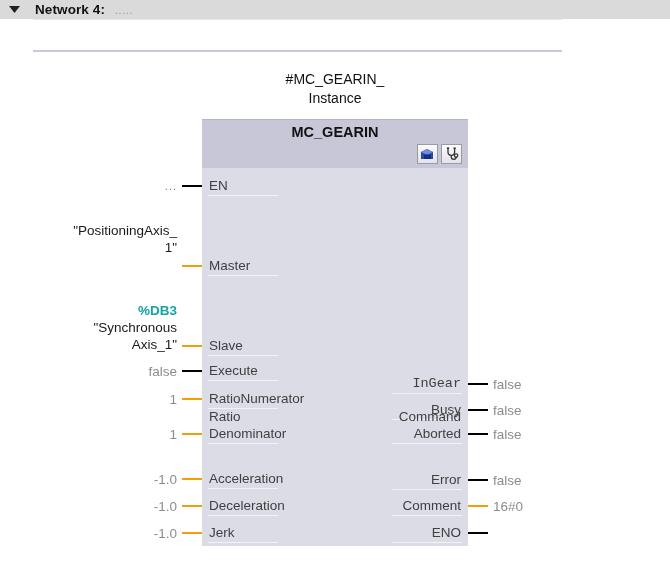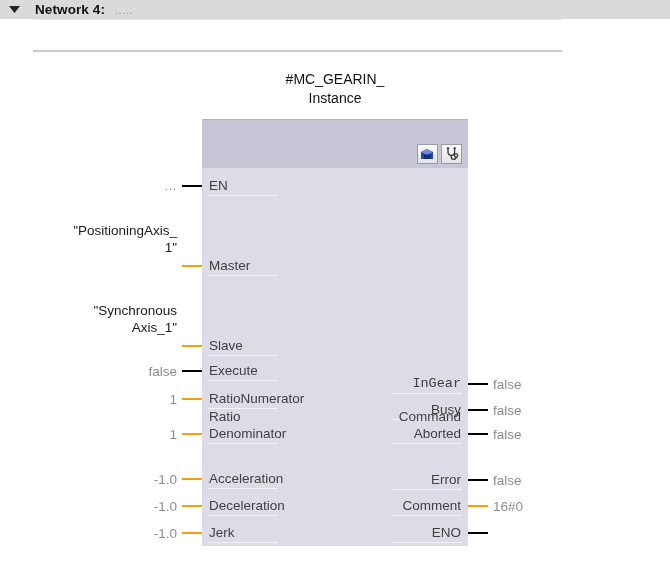--- a/index.html
+++ b/index.html
@@ -224,38 +224,39 @@
 <div class="instance-label">#MC_GEARIN_
 Instance</div>
 
 <div id="left-layer">
     <div class="stub black" style="left: 182px; top: 185px; width: 20px;"></div>
     <div class="operand ellipsis" style="right: 493px; width: 170px; top: 178px;">...</div>
     <div class="stub orange" style="left: 182px; top: 265px; width: 20px;"></div>
     <div class="operand dark" style="right: 493px; width: 170px; top: 222px;"><div>"PositioningAxis_
 1"</div></div>
     <div class="stub orange" style="left: 182px; top: 345px; width: 20px;"></div>
-    <div class="operand dark" style="right: 493px; width: 170px; top: 302px;"><div>"Synchronous
+    <div class="operand dark" style="right: 493px; width: 170px; top: 302px;"><div class="db">%DB3</div><div>"Synchronous
 Axis_1"</div></div>
     <div class="stub black" style="left: 182px; top: 370px; width: 20px;"></div>
     <div class="operand gray" style="right: 493px; width: 170px; top: 363px;">false</div>
     <div class="stub orange" style="left: 182px; top: 398px; width: 20px;"></div>
     <div class="operand gray" style="right: 493px; width: 170px; top: 391px;">1</div>
     <div class="stub orange" style="left: 182px; top: 433px; width: 20px;"></div>
     <div class="operand gray" style="right: 493px; width: 170px; top: 426px;">1</div>
     <div class="stub orange" style="left: 182px; top: 478px; width: 20px;"></div>
     <div class="operand gray" style="right: 493px; width: 170px; top: 471px;">-1.0</div>
     <div class="stub orange" style="left: 182px; top: 505px; width: 20px;"></div>
     <div class="operand gray" style="right: 493px; width: 170px; top: 498px;">-1.0</div>
     <div class="stub orange" style="left: 182px; top: 532px; width: 20px;"></div>
     <div class="operand gray" style="right: 493px; width: 170px; top: 525px;">-1.0</div>
   </div>
 
 <div class="fb-block">
   <div class="fb-header">
+    <div class="fb-title">MC_GEARIN</div>
     <div class="fb-icons">
       <div class="fb-icon-btn">
         <svg width="15" height="13" viewBox="0 0 15 13" aria-hidden="true">
           <path d="M1 4 L7 1 L13 4 L13 11 L1 11 Z" fill="#2c49a8"></path>
           <path d="M1 4 L7 1 L13 4 L7 7 Z" fill="#6f8ddb"></path>
           <rect x="4" y="6.5" width="7" height="4.5" fill="#13307f"></rect>
         </svg>
       </div>
       <div class="fb-icon-btn">
         <svg width="14" height="14" viewBox="0 0 14 14" aria-hidden="true">

